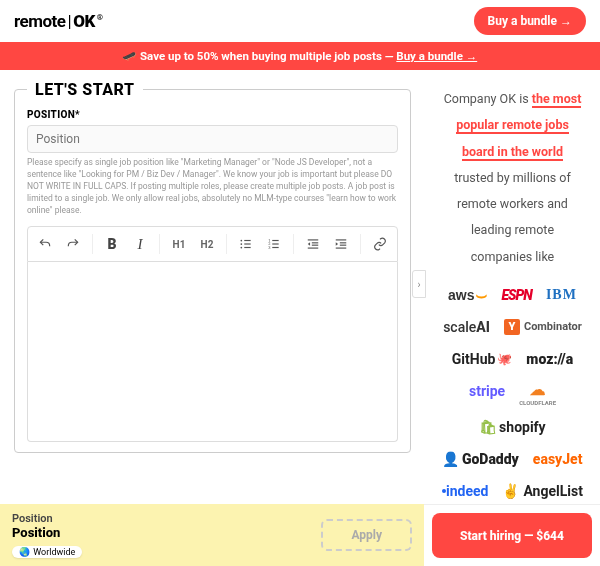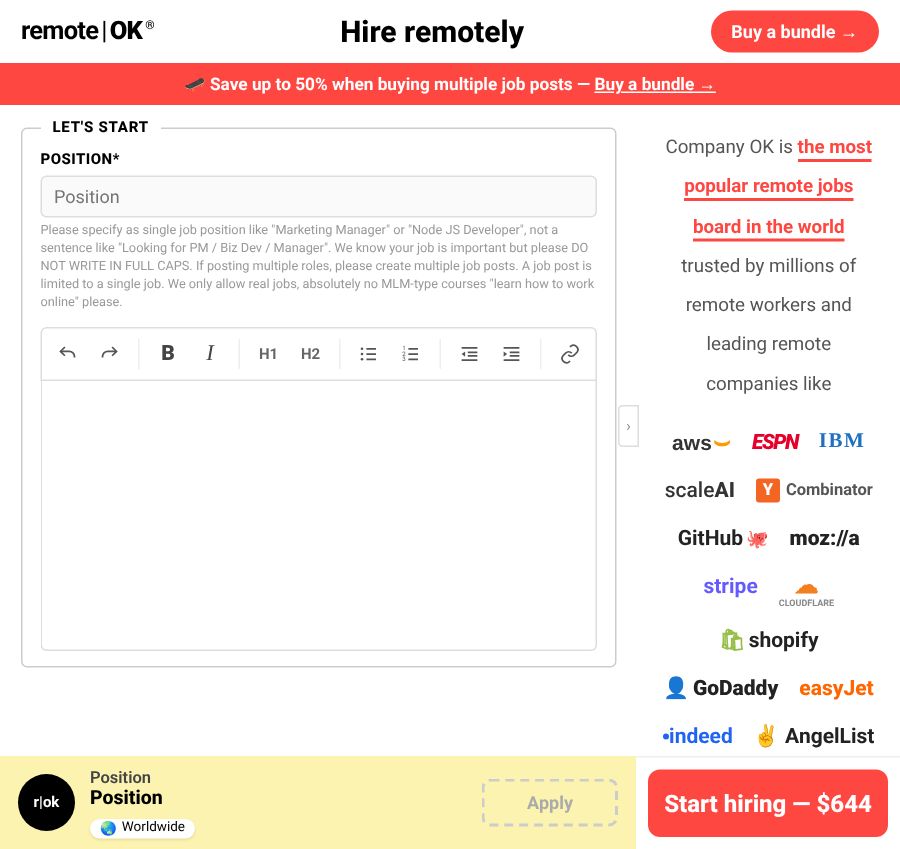--- a/index.html
+++ b/index.html
@@ -11,21 +11,21 @@
 .logo .tm{font-size:8px;vertical-align:super;margin-left:2px}
 .htitle{font-weight:800;font-size:20px}
 .bundle-btn{background:#ff4742;color:#fff;border:none;border-radius:24px;padding:7px 14px;font-weight:700;font-size:12px;cursor:pointer}
 .banner{background:#ff4742;color:#fff;text-align:center;padding:7px;font-size:11.5px;font-weight:700}
 .banner a{color:#fff;text-decoration:underline}
 .main{display:flex;height:calc(100% - 42px - 30px)}
 .left{flex:0 0 420px;display:flex;flex-direction:column;position:relative}
 .right{flex:1;padding:16px 12px;overflow:hidden;position:relative}
 .form-area{flex:1;padding:10px 14px;overflow:hidden}
 fieldset{border:1px solid #ccc;border-radius:4px;padding:10px 12px}
-legend{padding:0 8px;font-weight:800;font-size:10px;letter-spacing:.5px}
+legend{padding:0 8px;font-weight:800;font-size:16px;letter-spacing:.5px}
 .label{font-weight:800;font-size:10px;letter-spacing:.3px;margin-bottom:5px}
 .pos-input{width:100%;border:1px solid #ddd;border-radius:4px;padding:6px 8px;font-size:12px;color:#888;background:#fafafa}
 .hint{font-size:8.5px;color:#999;line-height:1.4;margin-top:4px;margin-bottom:10px}
 .toolbar{border:1px solid #ddd;border-radius:4px 4px 0 0;display:flex;align-items:center;padding:4px;gap:2px}
 .toolbar .sep{width:1px;height:20px;background:#eee;margin:0 4px}
 .tb-btn{width:26px;height:26px;display:flex;align-items:center;justify-content:center;border:none;background:none;cursor:pointer;color:#444;font-size:12px;border-radius:3px}
 .tb-btn svg{width:14px;height:14px;stroke:#555;fill:none;stroke-width:2}
 .tb-btn.txt{font-size:10px;font-weight:700;color:#666}
 .editor{border:1px solid #ddd;border-top:none;border-radius:0 0 4px 4px;height:180px;background:#fff}
 .expand{position:absolute;right:-1px;top:200px;width:14px;height:28px;border:1px solid #ddd;border-radius:3px 0 0 3px;background:#fff;display:flex;align-items:center;justify-content:center;font-size:10px;color:#888}
@@ -36,28 +36,27 @@
 .showmore{text-align:center;font-size:9px;font-weight:700;letter-spacing:1px;color:#888;margin-top:18px}
 .bottom{position:absolute;bottom:0;left:0;right:0;display:flex;height:62px}
 .preview{flex:0 0 424px;background:#fcf3b0;display:flex;align-items:center;padding:8px 12px;gap:10px}
 .avatar{width:38px;height:38px;border-radius:50%;background:#000;color:#fff;display:flex;align-items:center;justify-content:center;font-size:10px;font-weight:700}
 .pinfo{flex:1}
 .pcompany{font-size:11px;font-weight:600;color:#444}
 .pposition{font-size:13px;font-weight:800}
 .ptag{display:inline-flex;align-items:center;gap:3px;background:#fff;border-radius:10px;padding:1px 7px;font-size:9px;margin-top:2px;box-shadow:0 1px 2px rgba(0,0,0,.1)}
 .apply{border:2px dashed #ccc;background:none;color:#aaa;font-weight:700;padding:7px 28px;border-radius:6px;font-size:12px}
 .cta-wrap{flex:1;display:flex;align-items:center;justify-content:center;padding:8px;border-top:1px solid #eee}
-.cta{background:#ff4742;color:#fff;border:none;width:100%;height:100%;border-radius:8px;font-weight:800;font-size:16px;cursor:pointer}
+.cta{background:#ff4742;color:#fff;border:none;width:100%;height:100%;border-radius:8px;font-weight:800;font-size:12px;cursor:pointer}
 </style>
 </head>
 <body>
 
 <div class="header">
   <div class="logo"><span>remote</span><span class="bar">|</span><span class="ok">OK</span><span class="tm">®</span></div>
-  <div class="htitle">Hire remotely</div>
   <button class="bundle-btn">Buy a bundle →</button>
 </div>
 
 <div class="banner">
   <span>🛹</span>
   <span>Save up to 50% when buying multiple job posts — </span><a href="#">Buy a bundle →</a>
 </div>
 
 <div class="main">
   <div class="left">
@@ -159,21 +158,20 @@
       <div class="clogo" style="color:#ff6600;font-weight:800">easyJet</div>
       <div class="clogo" style="color:#2164f3;font-weight:700"><span style="display:inline-block;width:4px;height:4px;background:#2164f3;border-radius:50%;vertical-align:top;margin-top:1px"></span>indeed</div>
       <div class="clogo" style="color:#222;font-weight:700">✌ AngelList</div>
     </div>
     <div class="showmore">SHOW MORE</div>
   </div>
 </div>
 
 <div class="bottom">
   <div class="preview">
-    <div class="avatar">r|ok</div>
     <div class="pinfo">
       <div class="pcompany">Position</div>
       <div class="pposition">Position</div>
       <span class="ptag">
           <span>🌏</span>
           <span>Worldwide</span>
         </span>
     </div>
     <button class="apply">Apply</button>
   </div>

